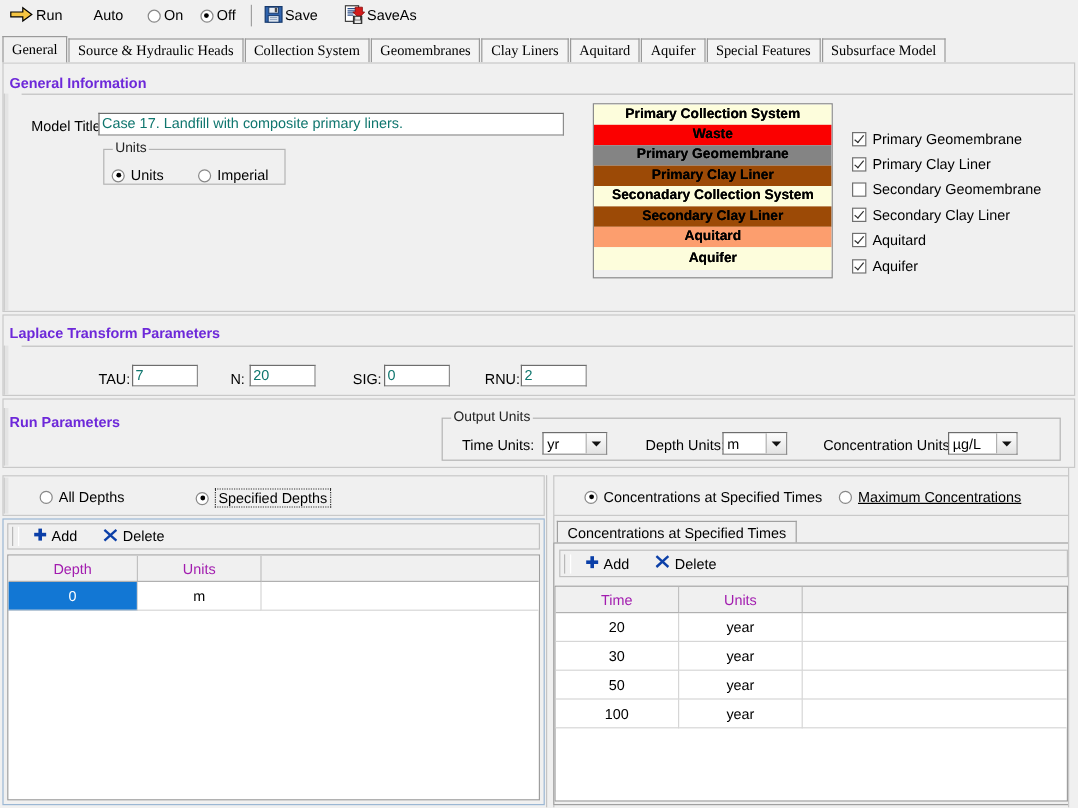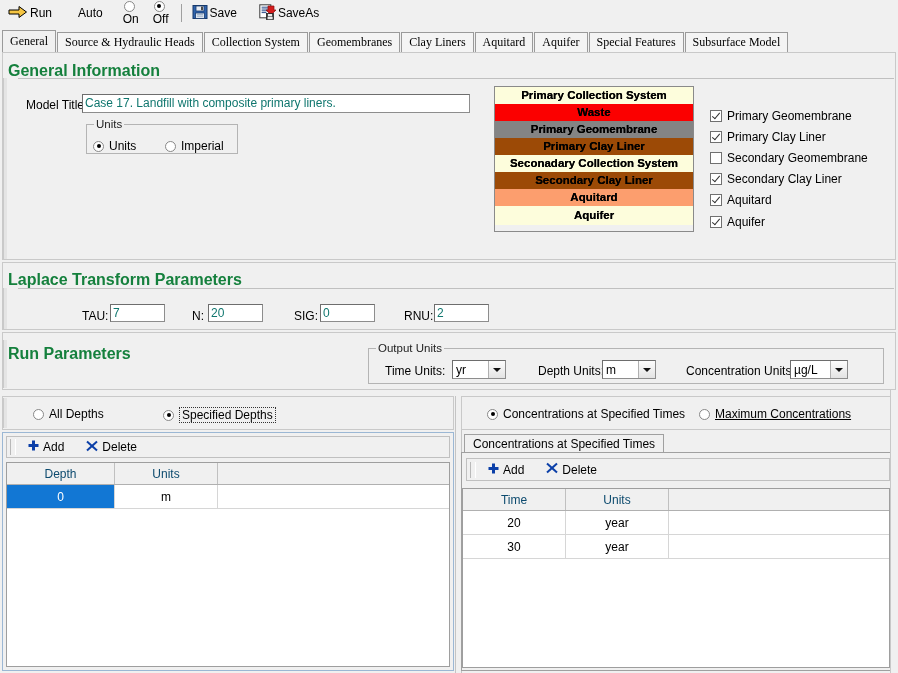--- a/index.html
+++ b/index.html
@@ -32,21 +32,21 @@
     display: flex; align-items: center;
     height: 22px; padding: 0 4px;
     cursor: default; white-space: nowrap;
     font-size: 12px;
   }
   .tb-label { margin-left: 2px; }
   .tb-sep {
     width: 1px; height: 18px; background: #a0a0a0;
     margin: 0 6px;
   }
-  .radio-wrap { display: flex; align-items: center; margin-left: 6px; font-size: 12px; flex-direction: column; }
+  .radio-wrap { display: flex; align-items: center; margin-left: 6px; font-size: 12px; }
   .radio {
     width: 11px; height: 11px; border-radius: 50%;
     border: 1px solid #888; background: #fff;
     box-sizing: border-box; position: relative;
     margin-right: 3px; flex: none;
   }
   .radio.on::after {
     content: ""; position: absolute;
     left: 2.5px; top: 2.5px; width: 4px; height: 4px;
     border-radius: 50%; background: #000;
@@ -85,23 +85,23 @@
 
   
   .panel {
     position: absolute;
     background: #f0f0f0;
     border: 1px solid #c9c9c9;
     box-sizing: border-box;
   }
   .section-title {
     position: absolute;
-    color: #15803d;
+    color: #6d28d9;
     font-weight: bold;
-    font-size: 16px;
+    font-size: 12px;
     white-space: nowrap;
   }
   .hrule {
     position: absolute;
     height: 1px; background: #c0c0c0;
   }
   .vbar-left {
     position: absolute; width: 3px;
     background: #e4e4e4;
     border-left: 1px solid #c9c9c9;
@@ -255,21 +255,21 @@
   }
   .grid table { border-collapse: collapse; width: 100%; }
   .grid th {
     background: #f0f0f0;
     border-right: 1px solid #c0c0c0;
     border-bottom: 1px solid #b0b0b0;
     font-weight: normal;
     font-size: 12px;
     height: 19px;
     text-align: center;
-    color: #0c4a6e;
+    color: #a21caf;
   }
   .grid td {
     border-right: 1px solid #d6d6d6;
     border-bottom: 1px solid #d6d6d6;
     height: 21px;
     text-align: center;
     font-size: 12px;
     background: #fff;
   }
   .grid tr.sel td.selcell {
@@ -602,19 +602,29 @@
         <tr>
           <td>20</td>
           <td>year</td>
           <td class="filler"></td>
         </tr>
         <tr>
           <td>30</td>
           <td>year</td>
           <td class="filler"></td>
         </tr>
+        <tr>
+          <td>50</td>
+          <td>year</td>
+          <td class="filler"></td>
+        </tr>
+        <tr>
+          <td>100</td>
+          <td>year</td>
+          <td class="filler"></td>
+        </tr>
       </tbody>
     </table>
   </div>
 
   <div class="scroll-edge" style="left:890px; top:390px; width:8px; height:283px;"></div>
 
 </div>
 
 </body></html>

